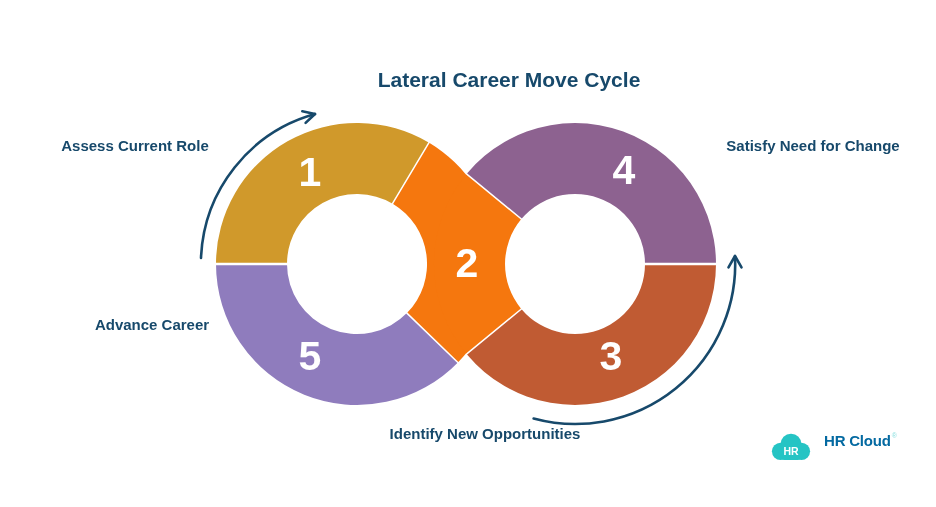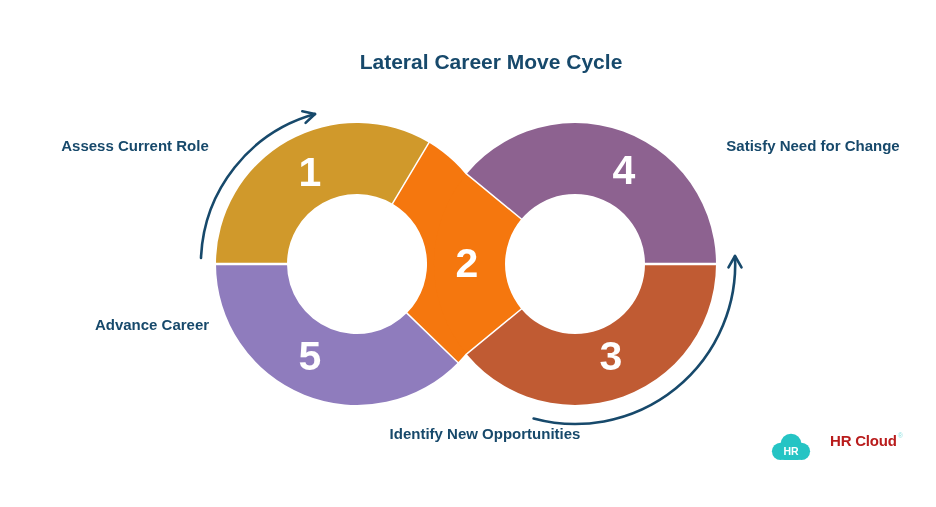--- a/index.html
+++ b/index.html
@@ -1,27 +1,27 @@
 <!DOCTYPE html>
 <html><head>
 <meta charset="utf-8">
 <style>
   html,body{margin:0;padding:0;background:#fff;}
   .stage{position:relative;width:936px;height:507px;background:#fff;overflow:hidden;
          font-family:"Liberation Sans", sans-serif;}
   .stage svg.main{position:absolute;left:0;top:0;width:936px;height:507px;}
   .title{position:absolute;left:491px;top:50px;transform:translateX(-50%);
-         font-size:21px;font-weight:700;color:#17496b;margin:0;white-space:nowrap;}
+         font-size:21px;font-weight:700;color:#17496b;margin:18px;white-space:nowrap;}
   .lbl{position:absolute;transform:translate(-50%,-50%);font-size:15px;font-weight:700;
        color:#17496b;white-space:nowrap;}
   .num{position:absolute;transform:translate(-50%,-50%);font-size:41px;font-weight:700;
        color:#ffffff;line-height:1;}
   .logo{position:absolute;left:770px;top:432px;display:flex;align-items:flex-start;}
   .logo .cloud{width:42px;height:31px;display:block;}
-  .wordmark{font-size:15px;font-weight:700;color:#b91c1c;margin-left:18px;letter-spacing:-0.2px;}
+  .wordmark{font-size:15px;font-weight:700;color:#0369a1;margin-left:12px;letter-spacing:-0.2px;}
   .regmark{font-size:7px;color:#25c4c4;opacity:.55;vertical-align:super;margin-left:1px;}
 </style>
 </head>
 <body>
 
 <div class="stage">
 
   <h1 class="title">Lateral Career Move Cycle</h1>
 
   <svg class="main" id="diagram-svg" viewBox="0 0 936 507">

